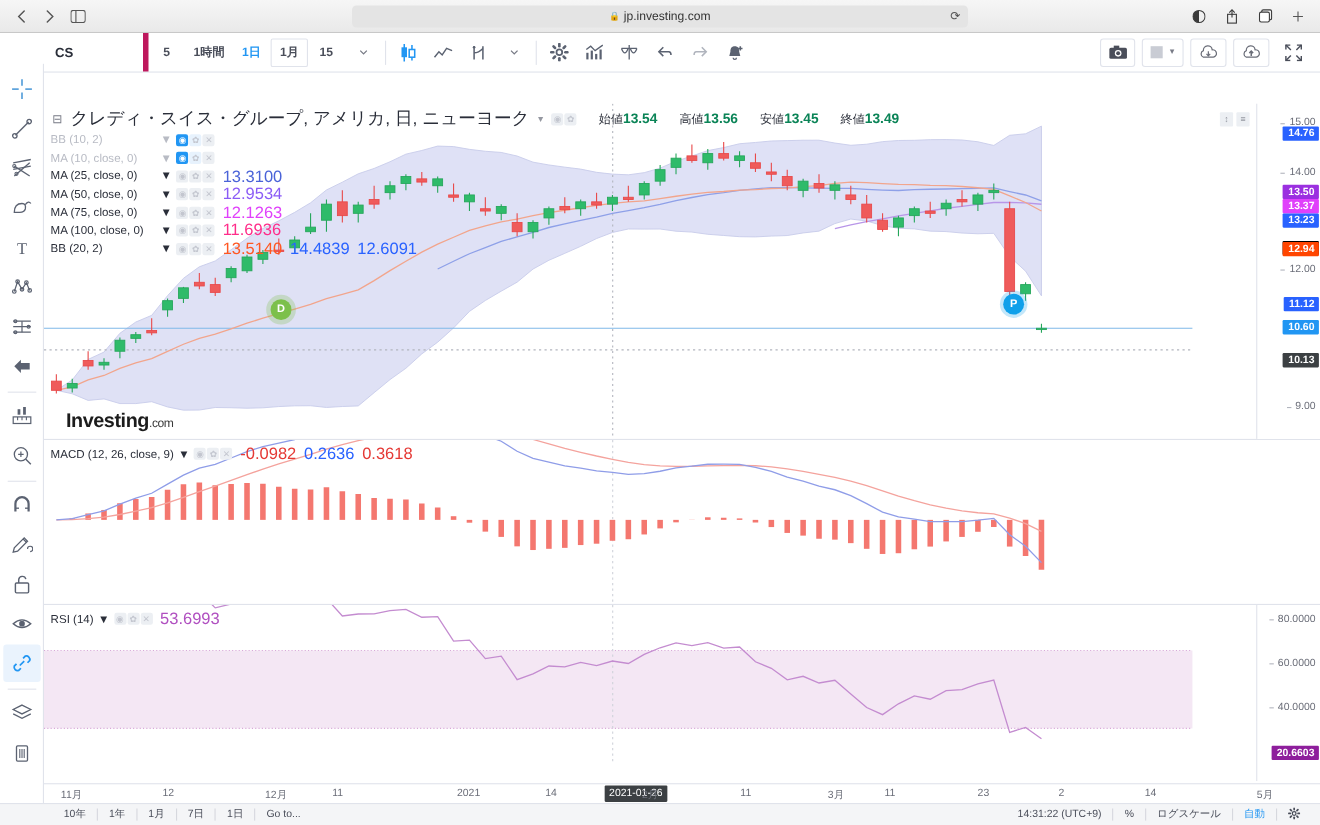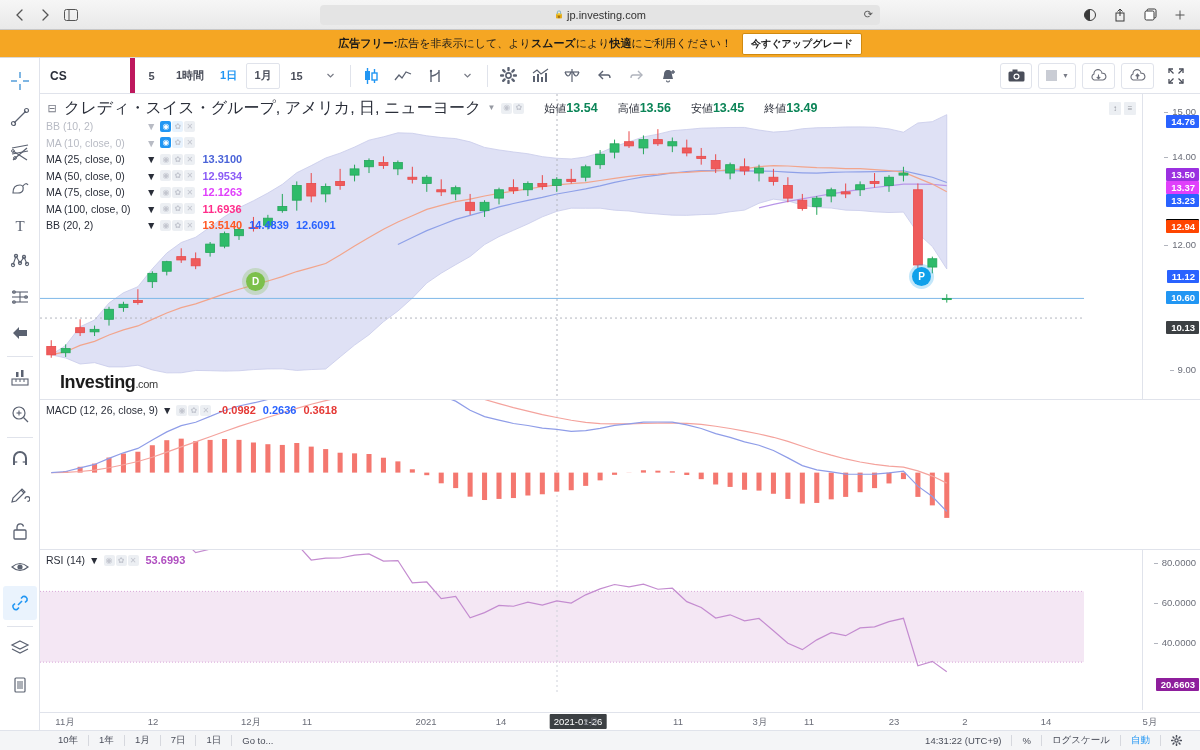--- a/index.html
+++ b/index.html
@@ -134,21 +134,21 @@
     display: flex; align-items: center; gap: 4px; height: 16.5px; font-size: 10.5px; color: #2a2e39;
   }
   .legend-row.dim { color: #b8bbc4; }
   .legend-name { min-width: 96px; }
   .ctrl-group { display: flex; gap: 1px; }
   .ctrl {
     width: 11px; height: 11px; font-size: 8px; color: #c3c6cf; display:flex;
     align-items:center; justify-content:center; border-radius:2px; cursor:pointer;
   }
   .ctrl.on { background: #2196f3; color: #fff; }
-  .legend-val { font-weight: bold; font-size: 11px; margin-left: 3px; text-align: center; }
+  .legend-val { font-weight: normal; font-size: 15px; margin-left: 3px; text-align: center; }
   .legend-ind { font-size: 10.5px; color: #2a2e39; display:flex; align-items:center; gap:4px; }
   .watermark {
     position: absolute; left: 6px; bottom: 6px; font-size: 18px; font-weight: bold;
     color: #1c1c1c; letter-spacing: -0.4px; margin-left: 14px;
   }
   .watermark .com { font-size: 11px; font-weight: normal; color: #3a3a3a; }
   .marker {
     position: absolute; width: 19px; height: 19px; border-radius: 50%;
     display: flex; align-items: center; justify-content: center;
     font-size: 10px; font-weight: bold; color: #fff;
@@ -252,24 +252,20 @@
       </div>
       <div class="chrome-icon">
         <svg width="12" height="12" viewBox="0 0 12 12">
             <line x1="6" y1="1.5" x2="6" y2="10.5" stroke="#555"></line>
             <line x1="1.5" y1="6" x2="10.5" y2="6" stroke="#555"></line>
           </svg>
       </div>
     </div>
   </div>
 
-  <div class="promo">
-    <span><b>広告フリー:</b><span>広告を非表示にして、より</span><b>スムーズ</b><span>により</span><b>快適</b><span>にご利用ください！</span></span>
-    <button class="promo-btn">今すぐアップグレード</button>
-  </div>
 
   <div class="chart-toolbar">
     <div class="tb-symbol">CS</div>
     <div class="tb-item">5</div>
     <div class="tb-item">1時間</div>
     <div class="tb-item active">1日</div>
     <div class="tb-item boxed">1月</div>
     <div class="tb-item">15</div>
     <div class="tb-icon">
         <svg width="7" height="5" viewBox="0 0 7 5">

